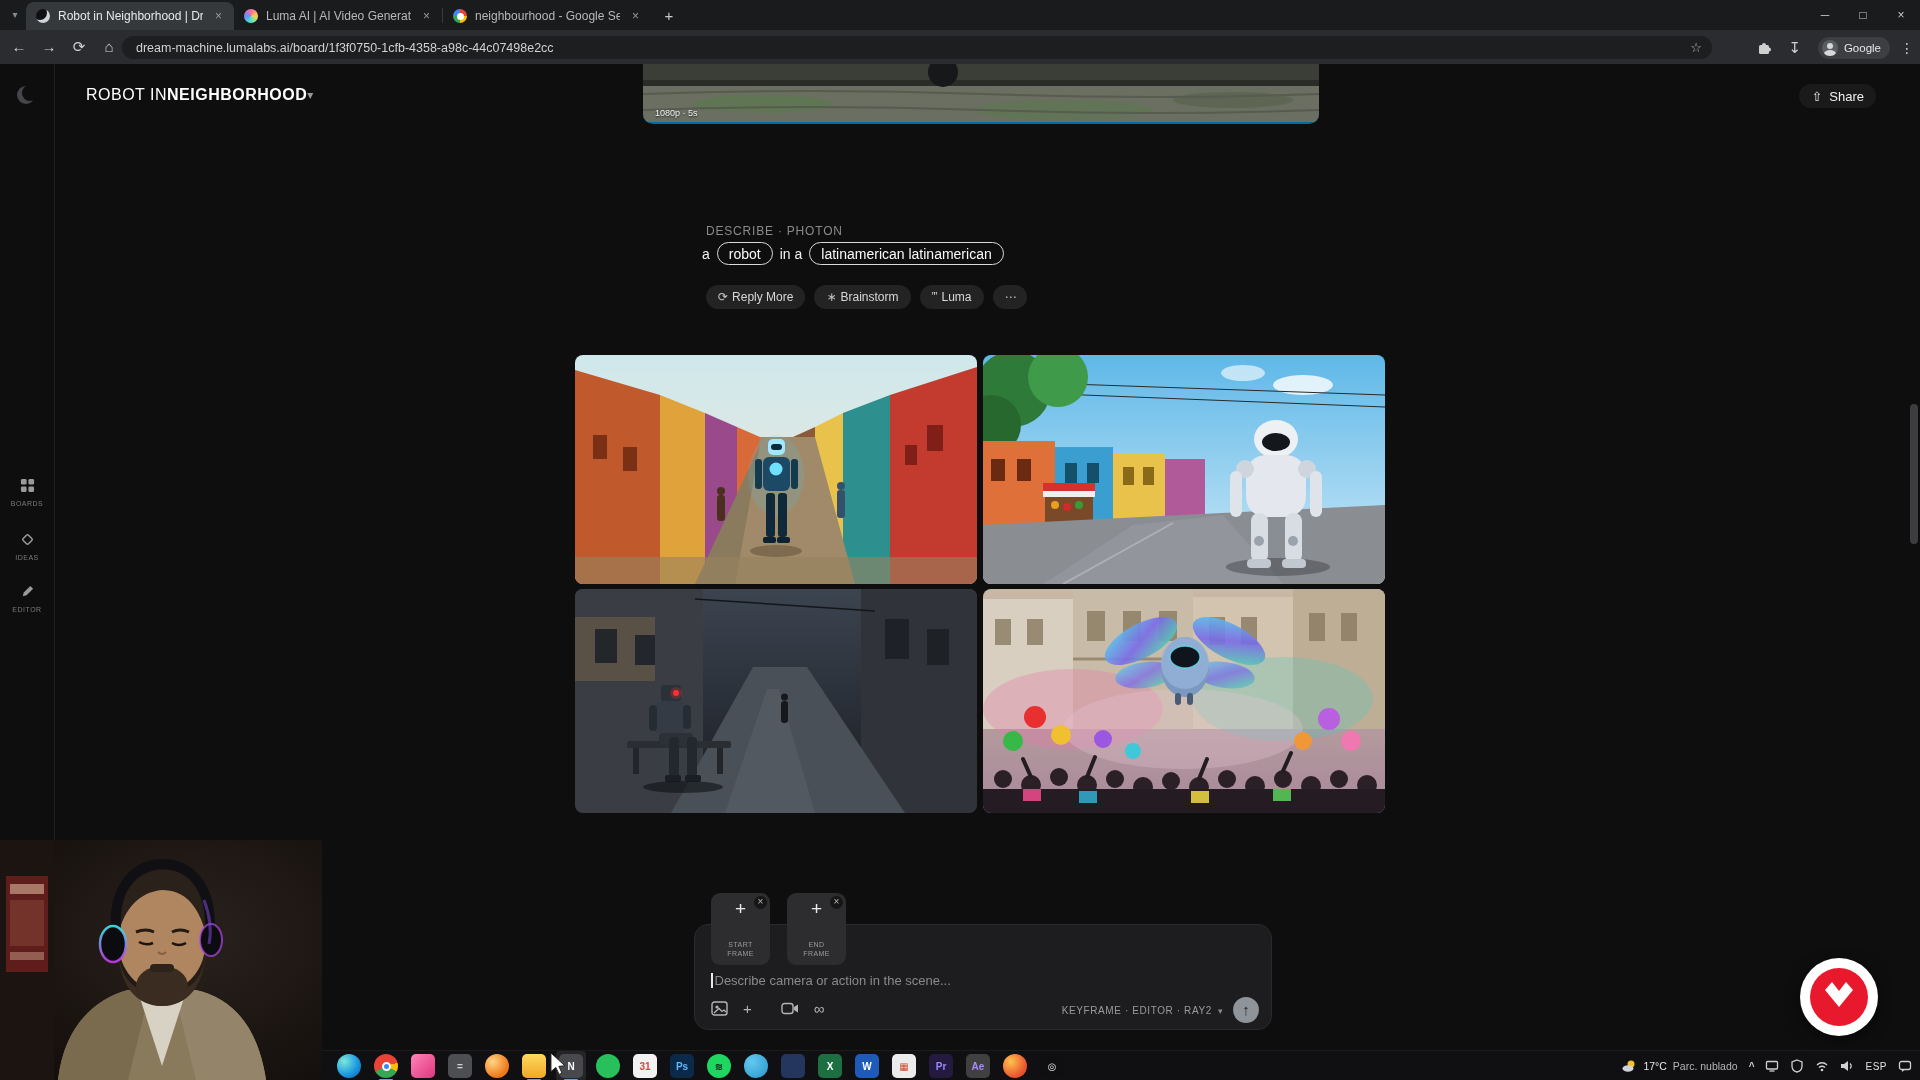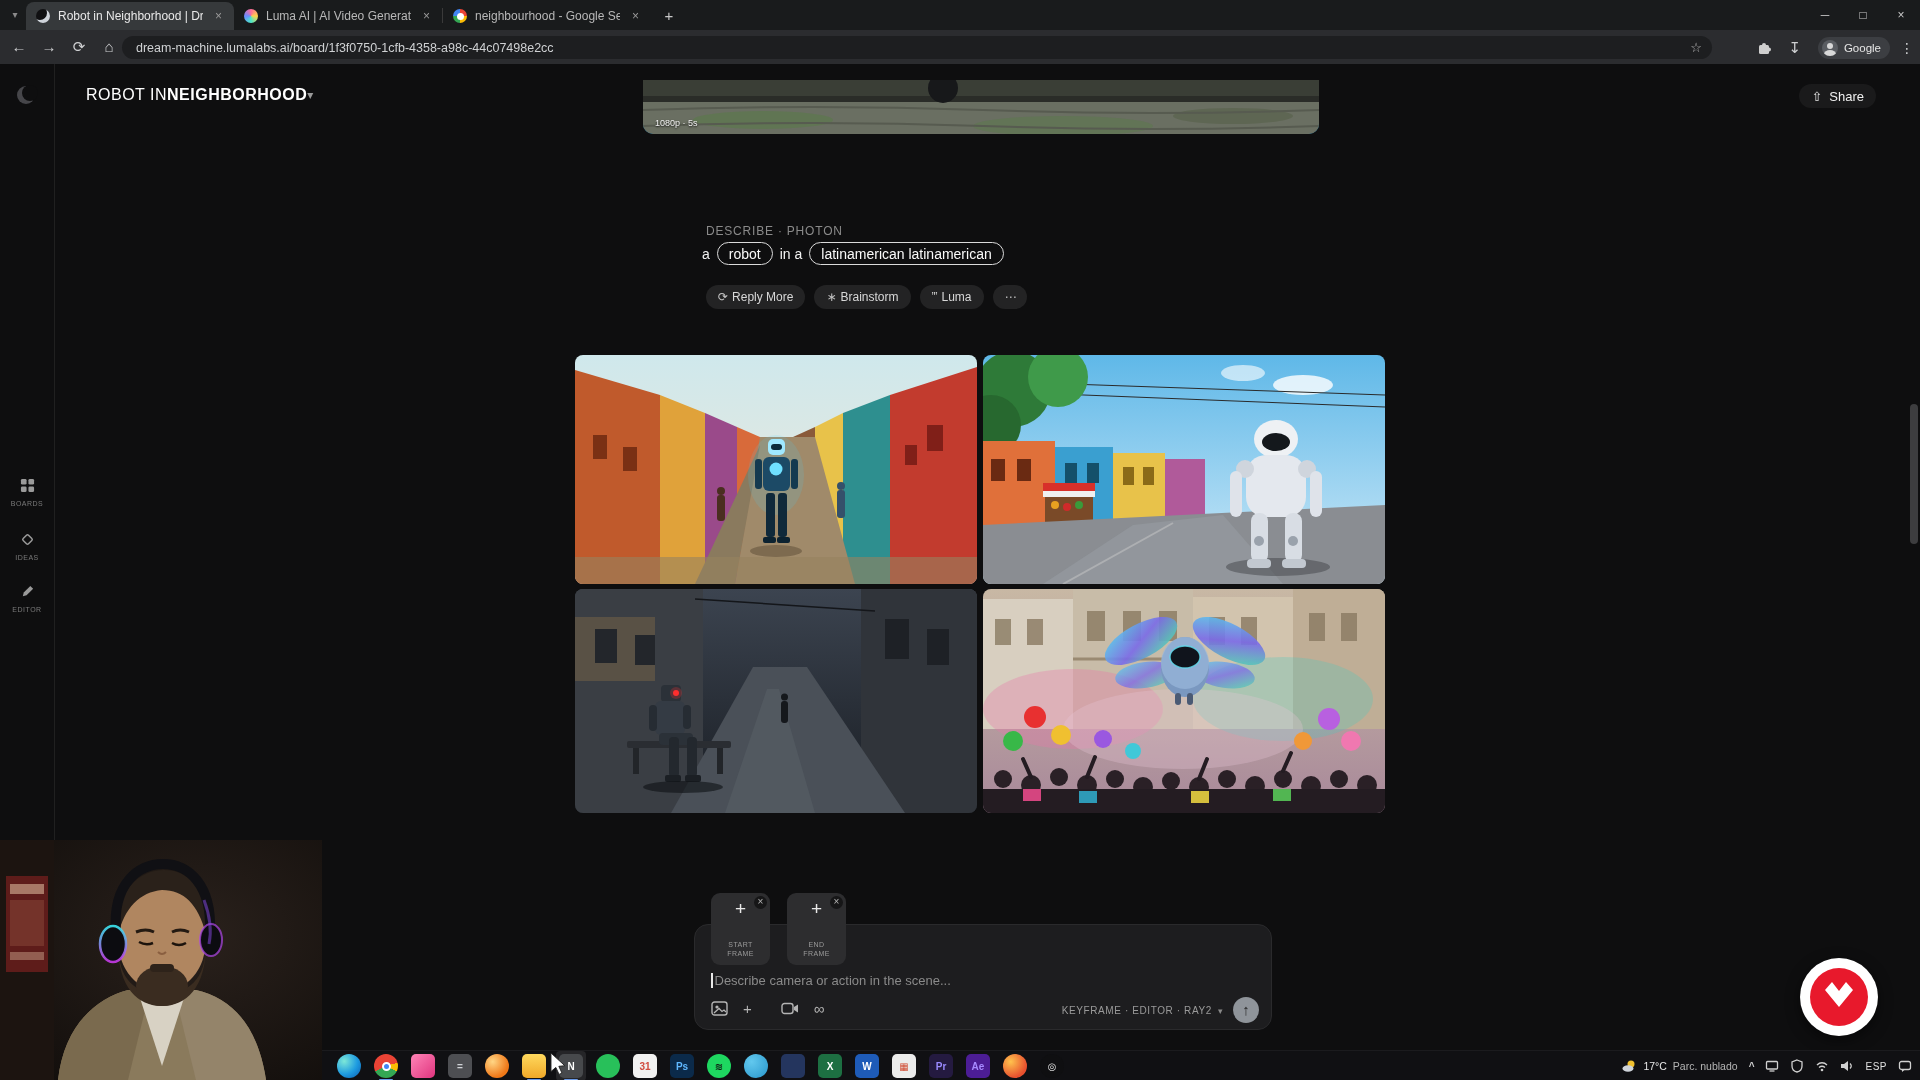--- a/index.html
+++ b/index.html
@@ -50,21 +50,21 @@
   .sitem svg{display:inline-block}
 
   #btitle{position:absolute;left:86px;top:22px;font-size:16px;letter-spacing:.5px;color:#fff;display:flex;align-items:center;gap:0}
   #btitle .t1{font-weight:400}
   #btitle .t2{font-weight:800}
   #btitle .chev{color:#9a9a9a;font-size:12px}
   #sharebtn{position:absolute;right:44px;top:20px;height:24px;display:flex;align-items:center;gap:7px;background:#1a1a1b;
             border-radius:12px;padding:0 12px;font-size:13px;color:#f0f0f0}
   #sharebtn .ic{font-size:13px;color:#e0e0e0}
 
-  #videostrip{position:absolute;left:643px;top:16px;width:676px;height:54px;border-radius:0 0 10px 10px;overflow:hidden;background:#0369a1}
+  #videostrip{position:absolute;left:643px;top:0;width:676px;height:60px;border-radius:0 0 10px 10px;overflow:hidden;background:#0369a1}
   #vbadge{position:absolute;left:12px;bottom:6px;font-size:9px;color:#f0f0f0;text-shadow:0 1px 2px rgba(0,0,0,.8)}
 
   #pmeta{position:absolute;left:706px;top:160px;font-size:12px;letter-spacing:.8px;color:#8a8a8a}
   #pline{position:absolute;left:702px;top:178px;display:flex;align-items:center;gap:7px;font-size:14px;color:#f2f2f2}
   .tok{border:1.2px solid #dadada;border-radius:13px;padding:2.5px 11px;color:#fafafa}
   #pactions{position:absolute;left:706px;top:221px;display:flex;gap:9px}
   .act{height:24px;display:flex;align-items:center;gap:6px;background:#232324;border-radius:12px;padding:0 12px;
        font-size:12px;color:#d8d8d8}
   .act .ic{font-size:12px;color:#c2c2c2;letter-spacing:-2px}
 
@@ -580,21 +580,21 @@
       <div class="tba rnd" style="background: rgb(40, 192, 90);"></div>
       <div class="tba" style="background: rgb(242, 242, 242); color: rgb(208, 75, 62);">31</div>
       <div class="tba" style="background: rgb(11, 42, 74); color: rgb(95, 184, 255);">Ps</div>
       <div class="tba rnd" style="background: rgb(30, 215, 96); color: rgb(16, 16, 16);">≋</div>
       <div class="tba rnd" style="background: radial-gradient(circle at 32% 32%, rgb(98, 200, 238), rgb(40, 150, 204));"></div>
       <div class="tba" style="background: rgb(36, 53, 94);"></div>
       <div class="tba" style="background: rgb(29, 111, 66); color: rgb(255, 255, 255);">X</div>
       <div class="tba" style="background: rgb(30, 91, 184); color: rgb(255, 255, 255);">W</div>
       <div class="tba" style="background: rgb(236, 236, 236); color: rgb(208, 69, 44);">▦</div>
       <div class="tba" style="background: rgb(36, 26, 64); color: rgb(154, 138, 255);">Pr</div>
-      <div class="tba" style="background: #4c1d95; color: rgb(167, 138, 255);">Ae</div>
+      <div class="tba" style="background: #404040; color: rgb(167, 138, 255);">Ae</div>
       <div class="tba rnd" style="background: radial-gradient(circle at 32% 32%, rgb(255, 194, 77), rgb(232, 80, 46) 70%);"></div>
       <div class="tba rnd" style="background: rgb(15, 15, 17); color: rgb(232, 232, 232);">◎</div>
     </div>
   <div id="tray">
     <div id="weather">
       <svg class="traysvg" width="16" height="14" viewBox="0 0 16 14">
         <circle cx="10" cy="5" r="3.5" fill="#f0c030"></circle>
         <ellipse cx="7" cy="9.5" rx="5.5" ry="3.2" fill="#cfd4da"></ellipse>
       </svg>
       <span class="wt">17°C</span>

